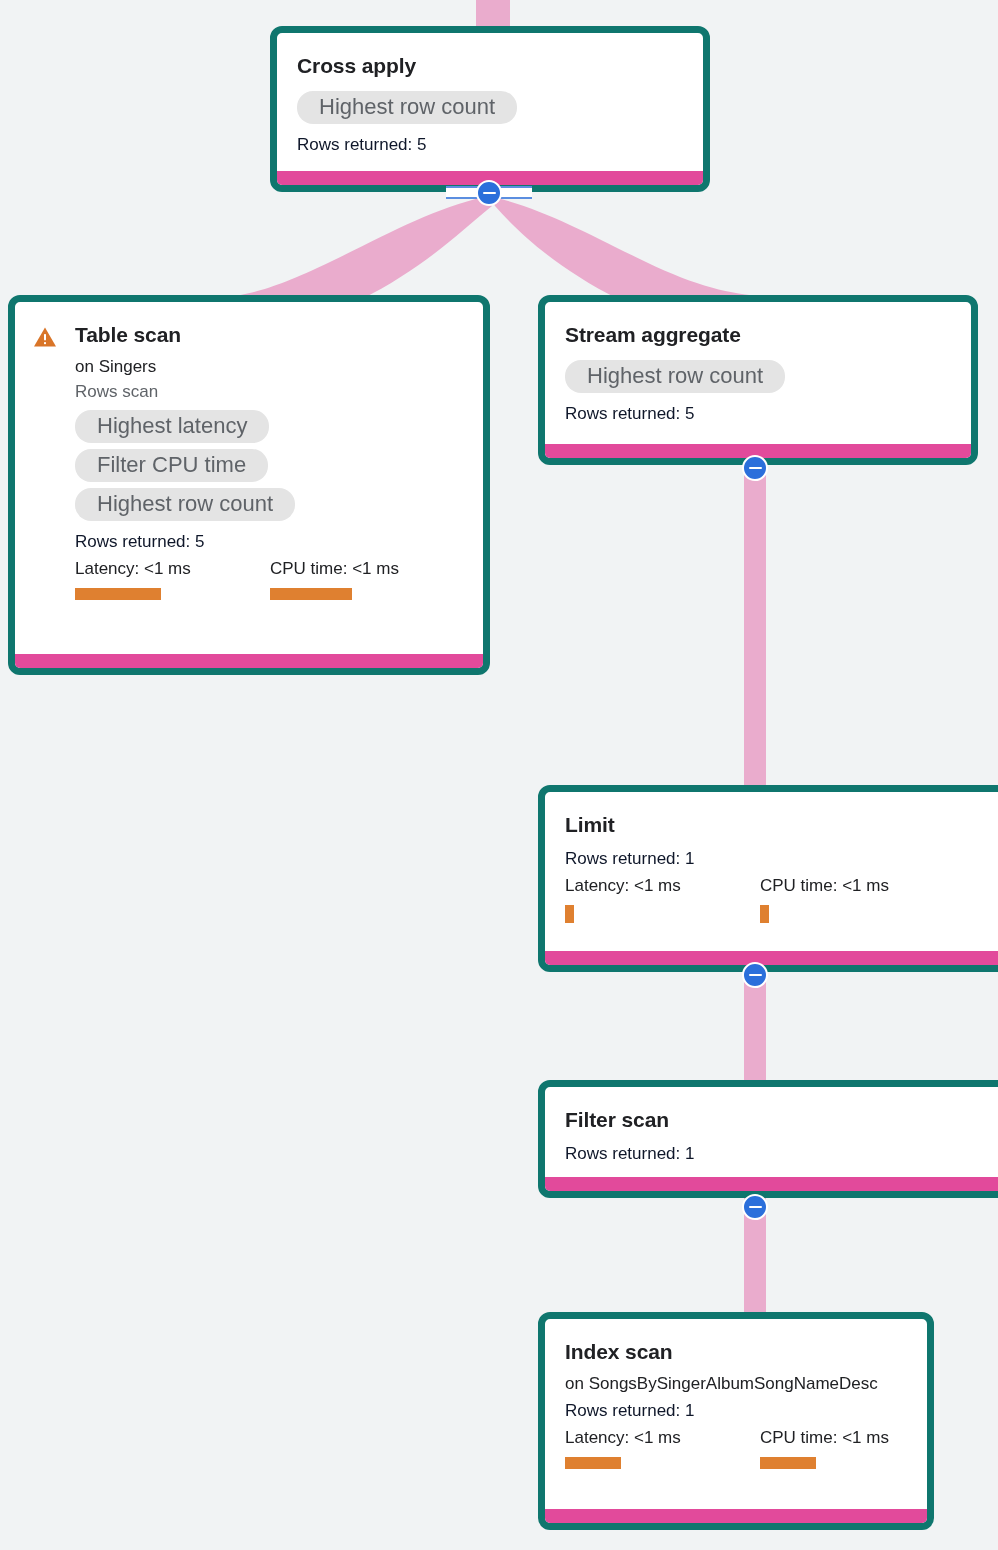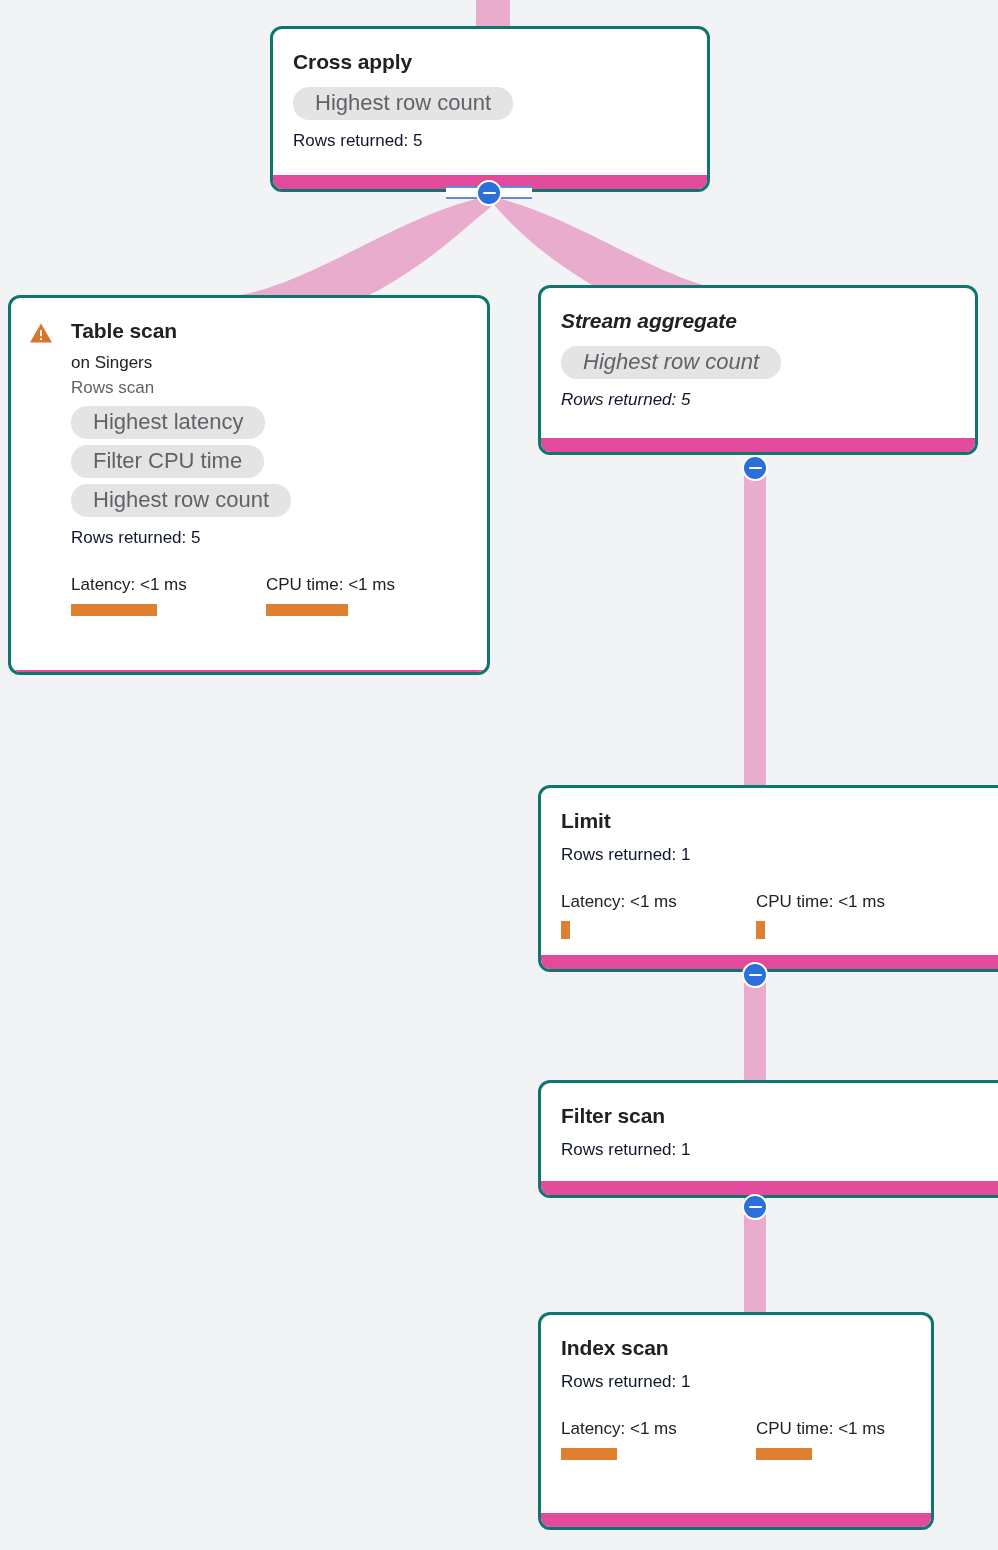--- a/index.html
+++ b/index.html
@@ -29,21 +29,21 @@
     width: 998px;
     height: 1550px;
     pointer-events: none;
   }
 
   
   .node {
     position: absolute;
     box-sizing: border-box;
     background: #ffffff;
-    border: 3px solid #0f766e;
+    border: 7px solid #0f766e;
     border-radius: 12px;
     overflow: hidden;
     display: flex;
     flex-direction: column;
   }
   .node-body {
     flex: 1 1 auto;
     padding: 20px 20px 10px 20px;
     display: flex;
     flex-direction: column;
@@ -104,21 +104,21 @@
     border-radius: 16px;
     font-size: 22px;
     line-height: 20px;
     padding: 6px 22px 7px 22px;
     white-space: nowrap;
   }
 
   .metrics {
     display: flex;
     flex-direction: row;
-    margin-top: 24px;
+    margin-top: 4px;
     width: 100%;
   }
   .metric {
     display: flex;
     flex-direction: column;
     align-items: flex-start;
   }
   .metric.latency { width: 195px; }
   .metric-label {
     font-size: 17px;
@@ -251,21 +251,21 @@
           <div class="metric">
             <span class="metric-label">CPU time: &lt;1 ms</span>
             <span class="metric-bar" style="width:82px;"></span>
           </div>
         </div>
       </div>
     </div>
     <div class="node-footer"></div>
   </div>
 
-  <div class="node" style="left:538px; top:285px; width:440px; height:170px;font-style:italic;">
+  <div class="node" style="left:538px; top:295px; width:440px; height:170px;">
     <div class="node-body">
       <div class="node-content">
         <div class="node-title">Stream aggregate</div>
         <div class="chips">
           <span class="chip">Highest row count</span>
         </div>
         <div class="node-rows">Rows returned: 5</div>
       </div>
     </div>
     <div class="node-footer"></div>
@@ -304,20 +304,21 @@
     </div>
     <div class="node-footer"></div>
   </div>
 
   <div class="toggle" style="left:742px; top:1194px;"></div>
 
   <div class="node" style="left:538px; top:1312px; width:396px; height:218px;">
     <div class="node-body">
       <div class="node-content">
         <div class="node-title">Index scan</div>
+        <div class="node-sub">on SongsBySingerAlbumSongNameDesc</div>
         <div class="node-rows">Rows returned: 1</div>
         <div class="metrics">
           <div class="metric latency">
             <span class="metric-label">Latency: &lt;1 ms</span>
             <span class="metric-bar" style="width:56px;"></span>
           </div>
           <div class="metric">
             <span class="metric-label">CPU time: &lt;1 ms</span>
             <span class="metric-bar" style="width:56px;"></span>
           </div>

